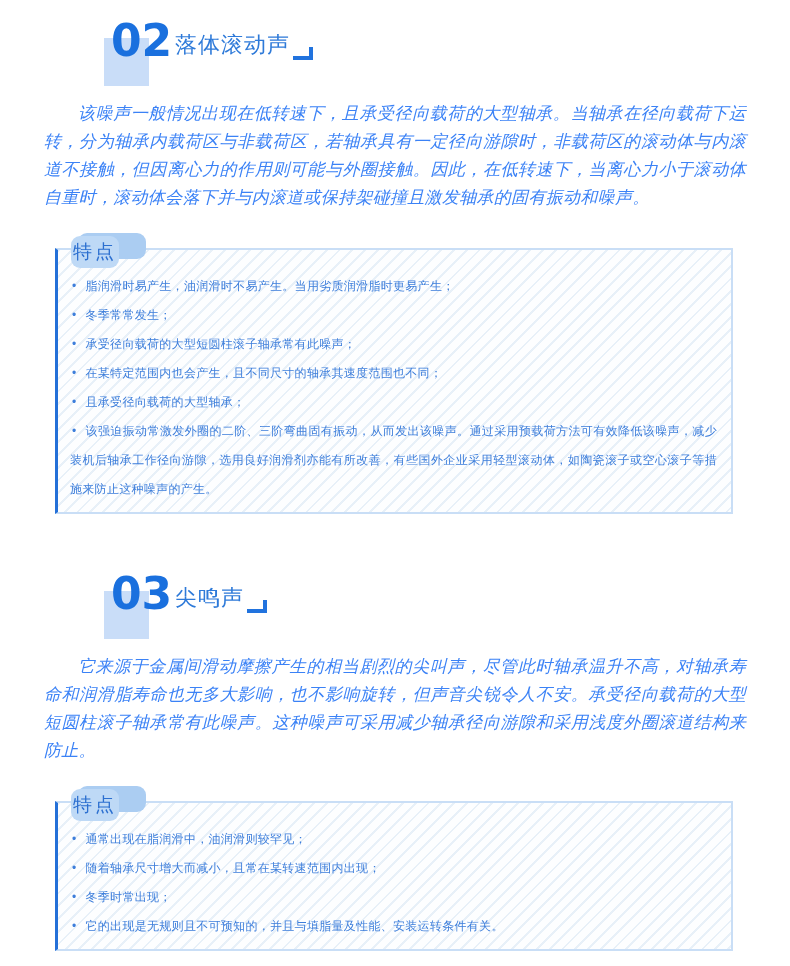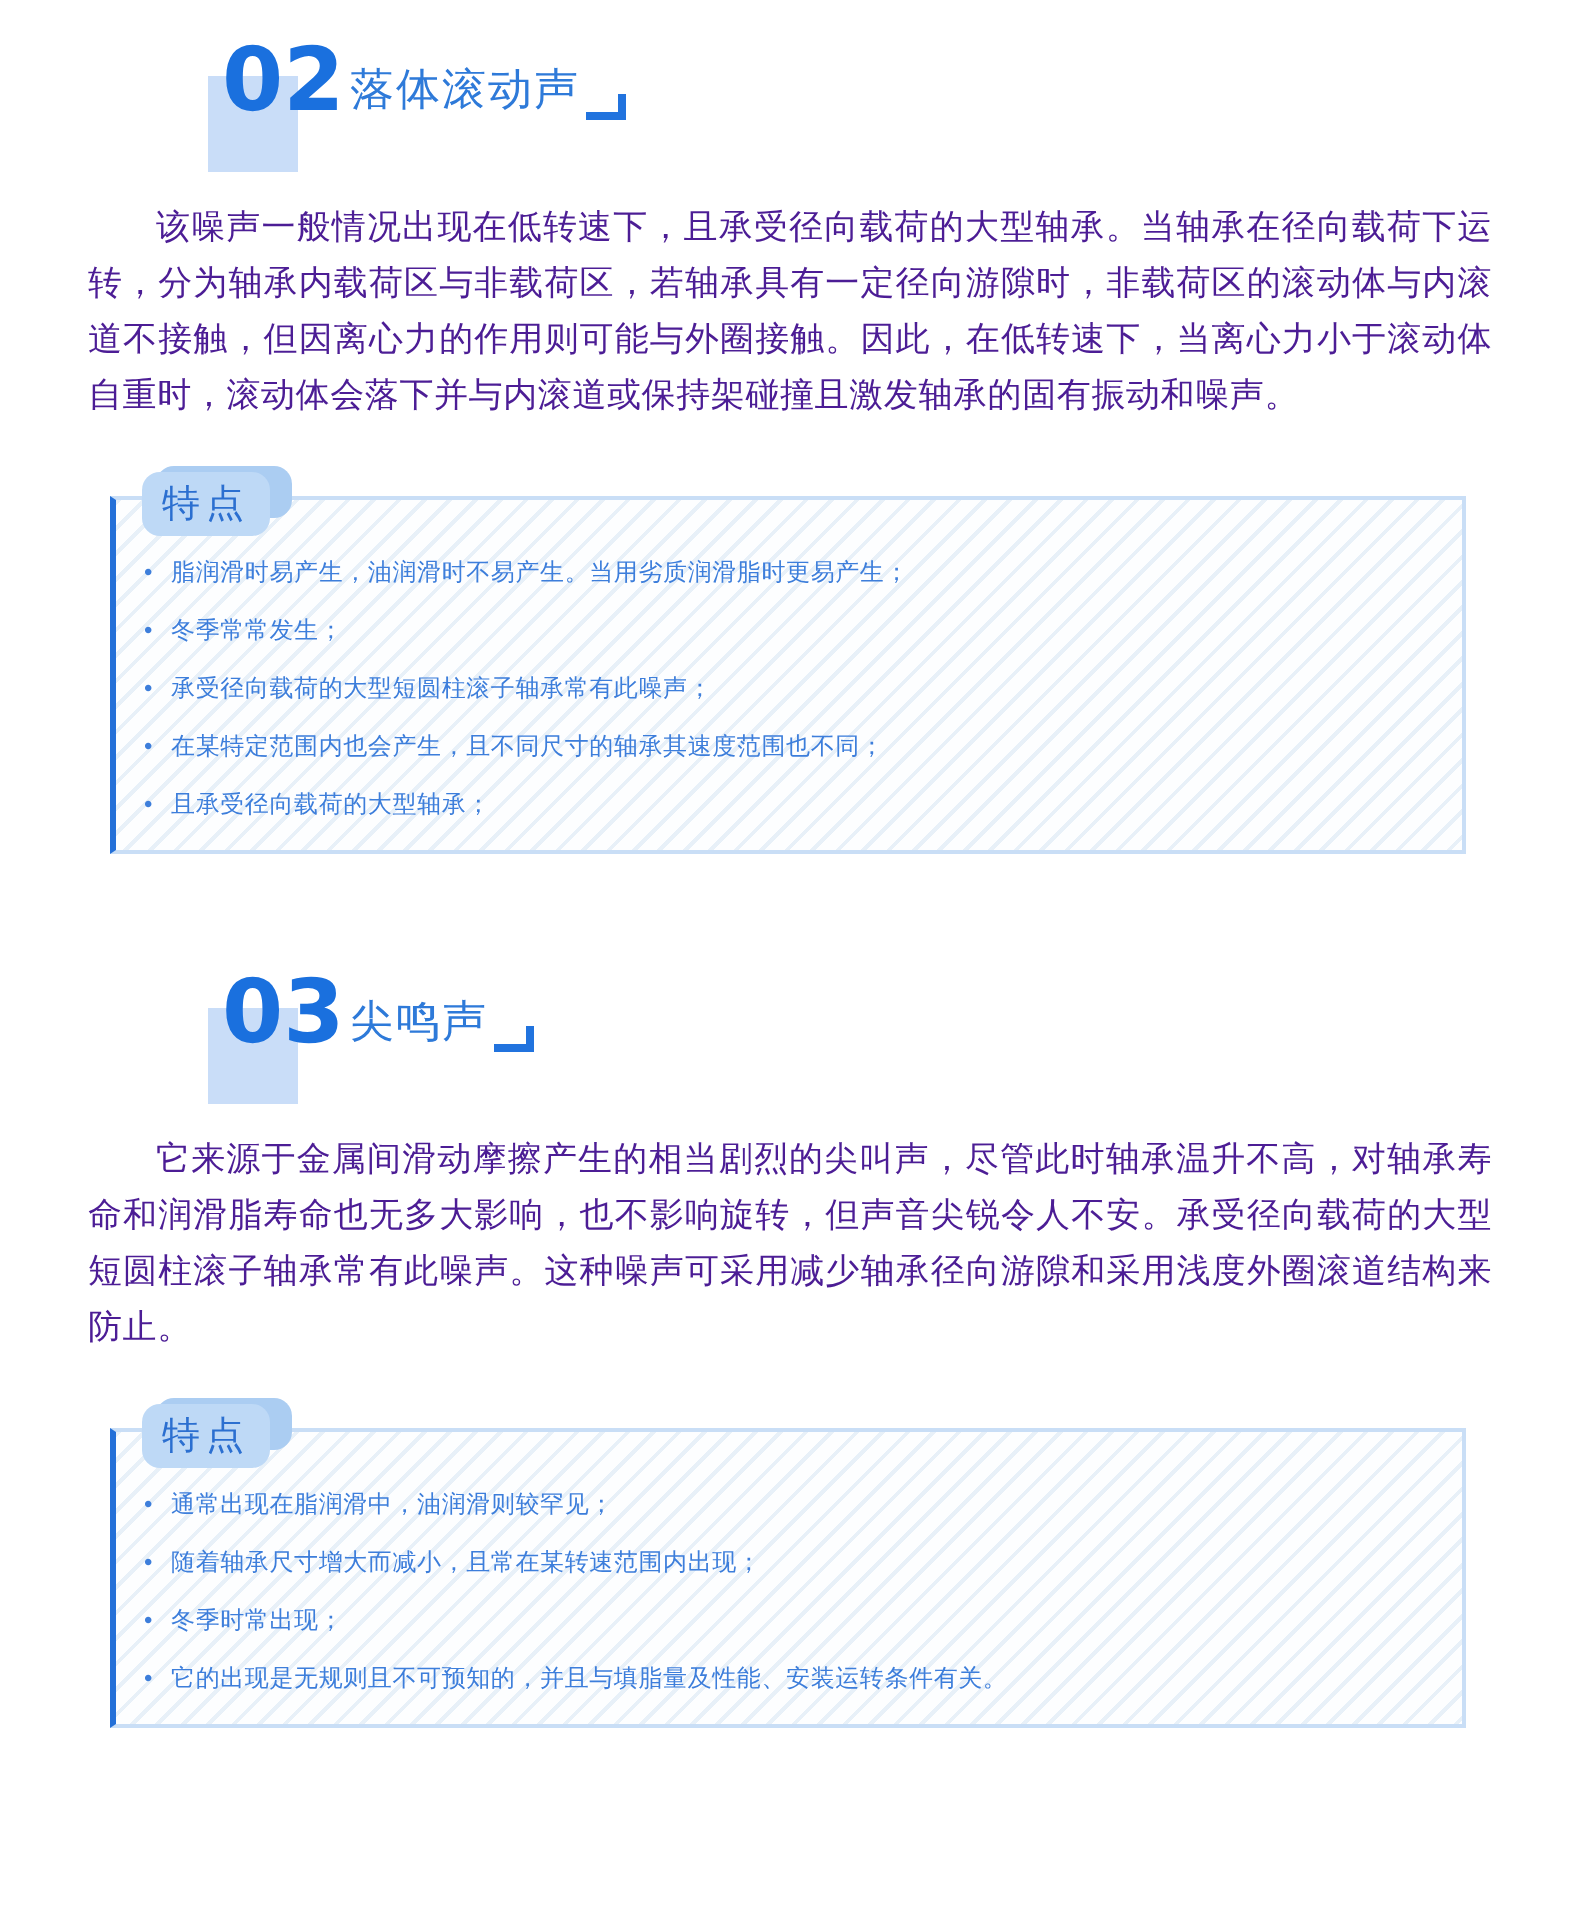--- a/index.html
+++ b/index.html
@@ -54,24 +54,25 @@
   }
 
   .sec-02 .heading { margin-top: 16px; }
   .sec-03 .heading { margin-top: 55px; }
 
   
   .para {
     margin: 12px 44px 0 44px;
     font-size: 17px;
     line-height: 28px;
-    color: #4c1d95;
+    color: #3b82f6;
     text-align: justify;
     text-indent: 2em;
     letter-spacing: 0.3px;
+    font-style: italic;
   }
 
   
   .feature-box {
     position: relative;
     margin: 36px 57px 0 55px;
     border: 2px solid #c9def6;
     border-left: 3px solid #2470d8;
     background:
       repeating-linear-gradient(135deg,
@@ -85,21 +86,21 @@
   .feature-tab-back {
     position: absolute;
     left: 20px; top: -17px;
     width: 68px; height: 26px;
     background: #abcdf2;
     border-radius: 9px;
   }
   .feature-tab {
     position: absolute;
     left: 13px; top: -14px;
-    width: 64px;
+    width: 48px;
     padding: 3px 0;
     text-align: center;
     background: #bed9f6;
     border-radius: 9px;
     font-size: 19px;
     letter-spacing: 3px;
     color: #2b6fd0;
   }
   .feature-list {
     list-style: none;
@@ -134,20 +135,21 @@
 
   <div class="feature-box">
     <div class="feature-tab-back"></div>
     <div class="feature-tab">特点</div>
     <ul class="feature-list">
       <li>脂润滑时易产生，油润滑时不易产生。当用劣质润滑脂时更易产生；</li>
       <li>冬季常常发生；</li>
       <li>承受径向载荷的大型短圆柱滚子轴承常有此噪声；</li>
       <li>在某特定范围内也会产生，且不同尺寸的轴承其速度范围也不同；</li>
       <li>且承受径向载荷的大型轴承；</li>
+      <li>该强迫振动常激发外圈的二阶、三阶弯曲固有振动，从而发出该噪声。通过采用预载荷方法可有效降低该噪声，减少装机后轴承工作径向游隙，选用良好润滑剂亦能有所改善，有些国外企业采用轻型滚动体，如陶瓷滚子或空心滚子等措施来防止这种噪声的产生。</li>
     </ul>
   </div>
 </section>
 
 <section class="sec-03">
   <div class="heading">
     <div class="square"></div>
     <div class="num">03</div>
     <div class="title-row">
       <div class="title">尖鸣声</div>

